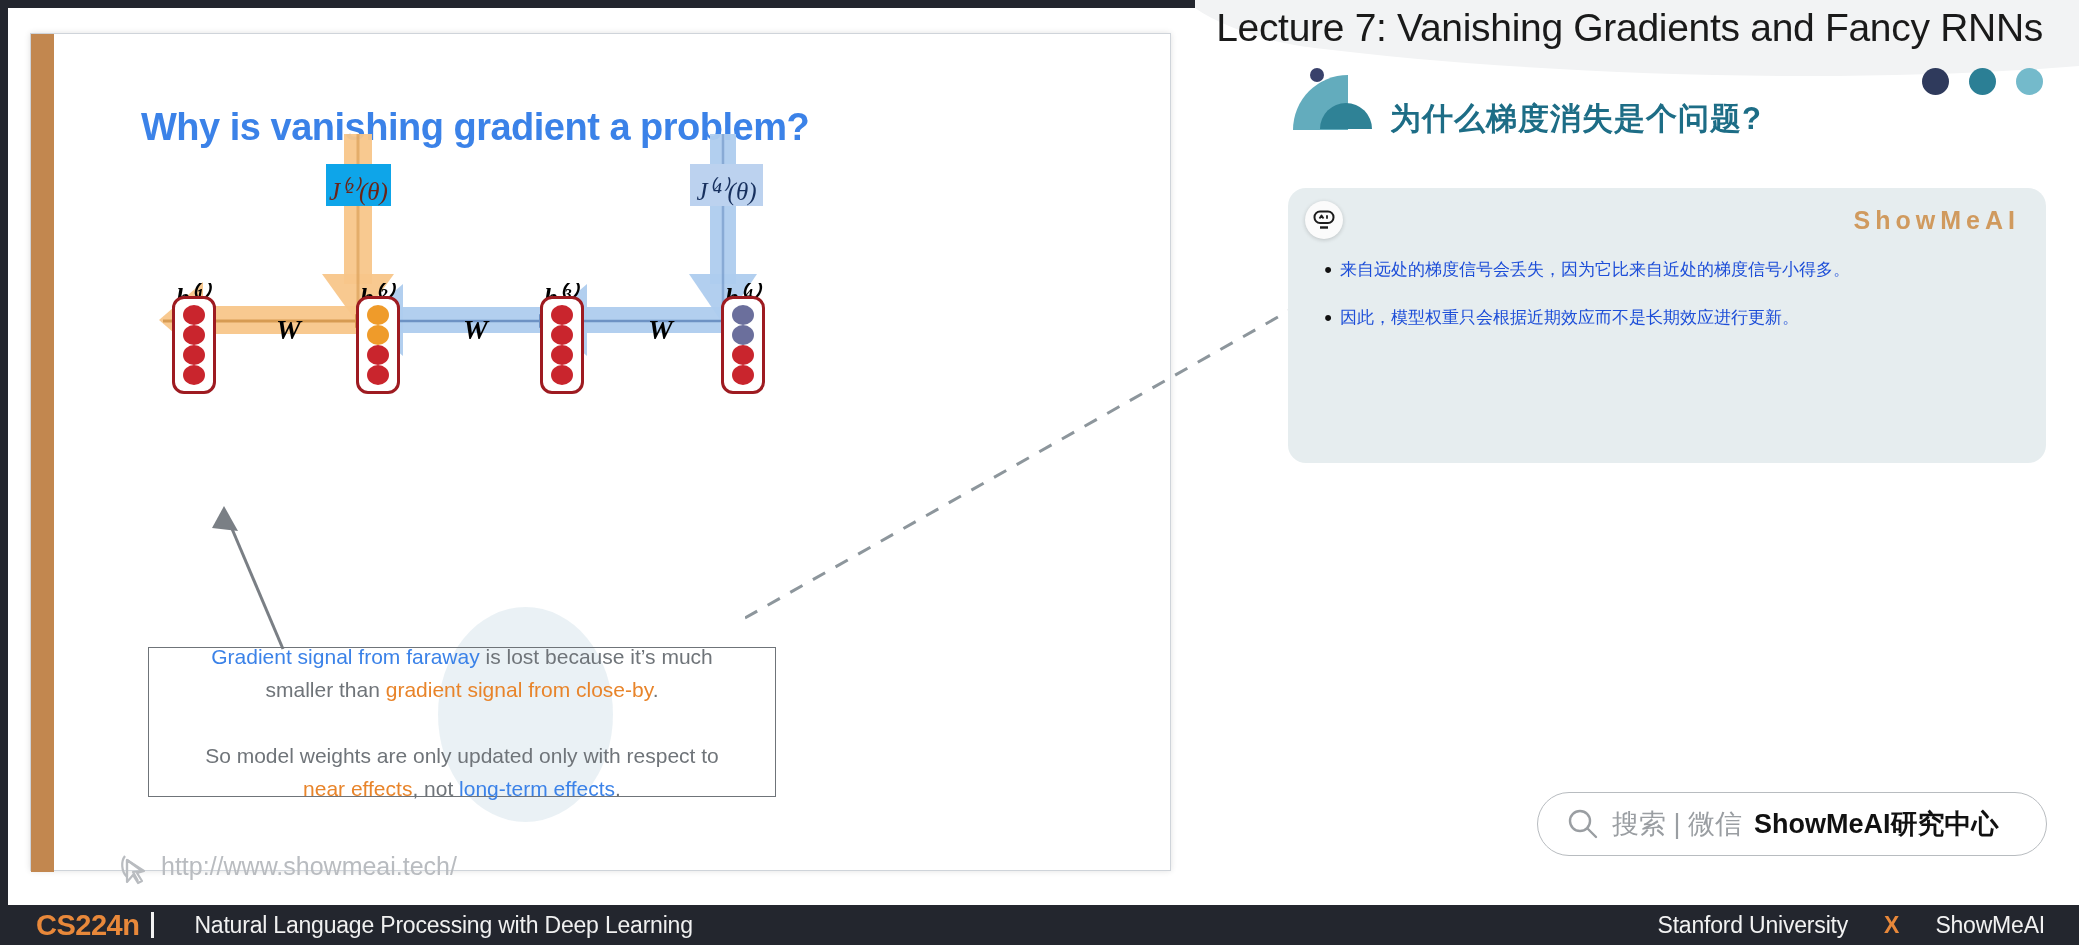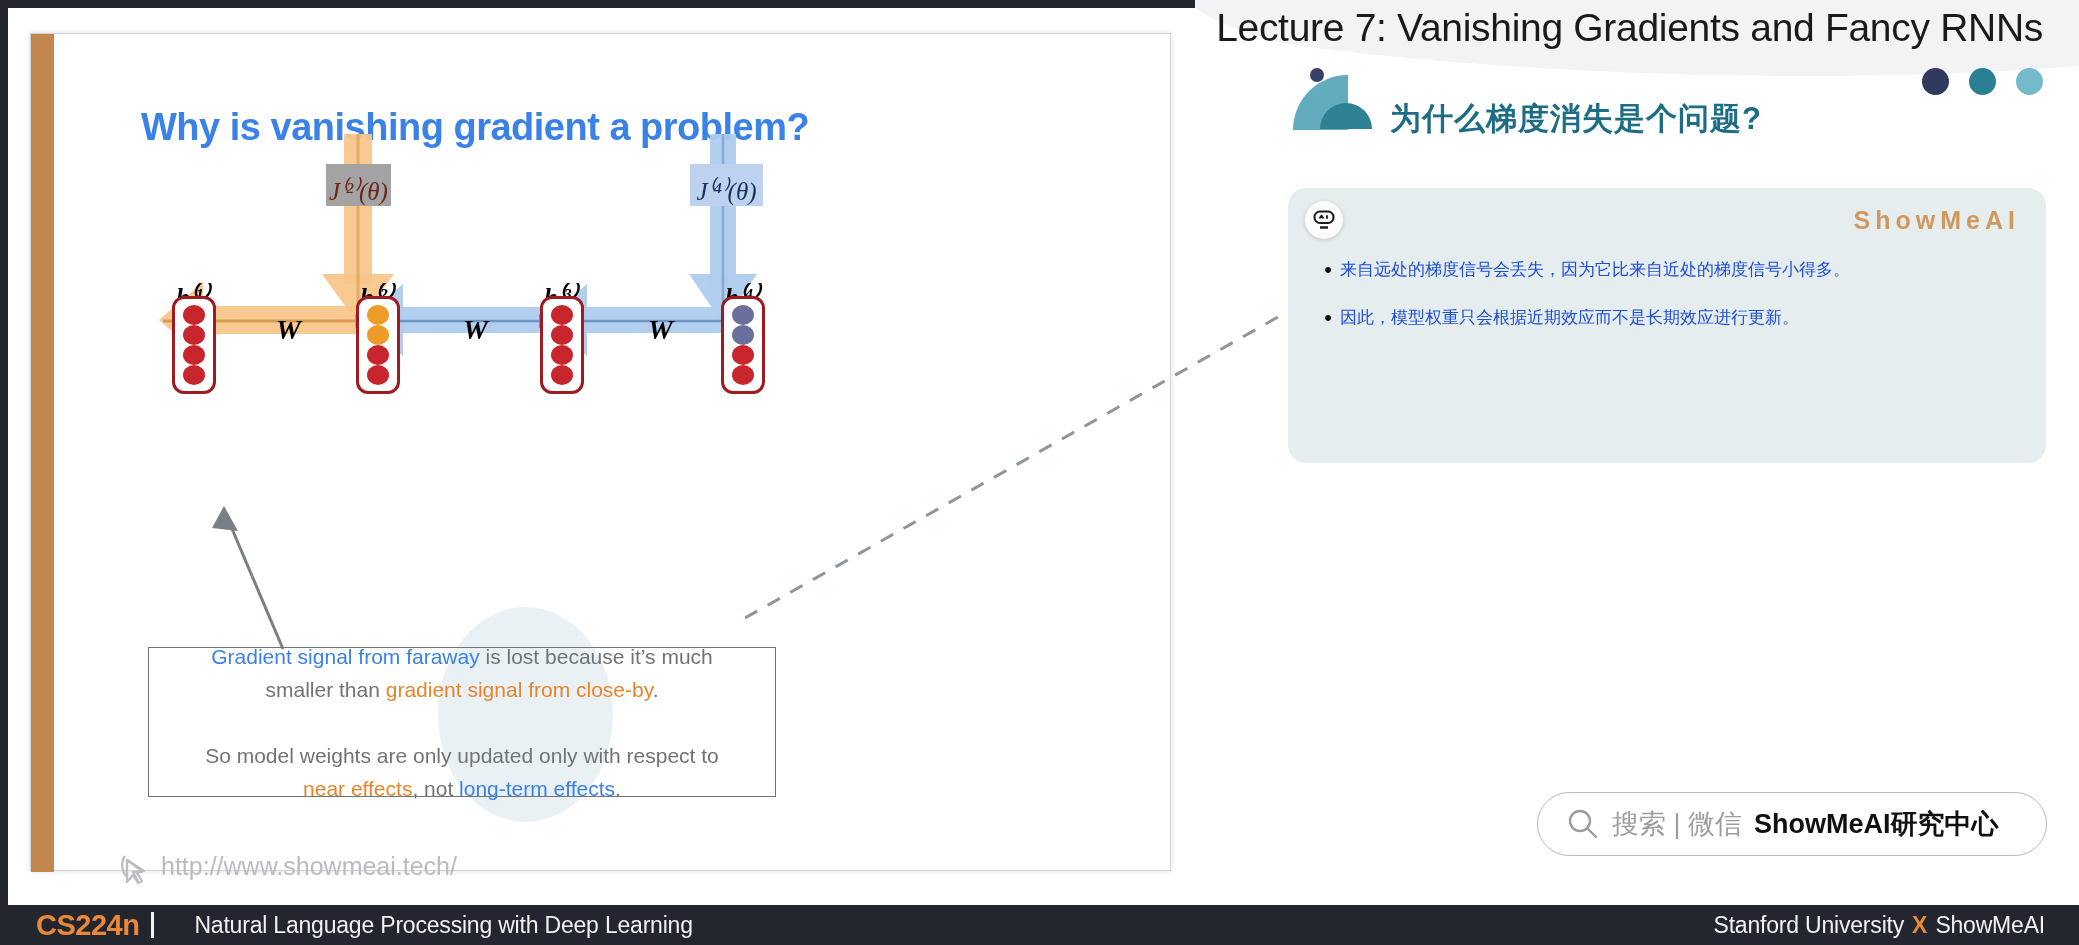--- a/index.html
+++ b/index.html
@@ -16,21 +16,21 @@
   .frame-left { position:absolute; left:0; top:0; width:8px; height:905px; background:#23262e; }
   .footer-bar { position:absolute; left:0; top:905px; width:2079px; height:40px; background:#23262e; }
 
   
   .footer-inner { position:absolute; left:0; top:905px; width:2079px; height:40px;
       display:flex; align-items:center; }
   .cs-code { font-size:29px; font-weight:bold; color:#e8883a; letter-spacing:-0.5px;
       margin-left:36px; font-family:"Liberation Sans", sans-serif; }
   .cs-divider { width:3px; height:26px; background:#f2f2f2; margin:0 12px; }
   .cs-sub { font-size:23px; color:#f0f0f0; font-family:"Liberation Sans", sans-serif; letter-spacing:-0.2px;margin-left:28px;}
-  .footer-right { position:absolute; right:34px; top:905px; height:40px; display:flex; align-items:center; }
+  .footer-right { position:absolute; right:34px; top:905px; height:40px; display:flex; align-items:center;gap:28px; }
   .footer-right .fr-t { font-size:23px; color:#f2f2f2; letter-spacing:-0.2px;}
   .footer-right .fr-x { font-size:23px; color:#e8883a; font-weight:bold; margin:0 8px; }
 
   
   .slide-card {
     position:absolute; left:30px; top:33px; width:1141px; height:838px;
     background:#ffffff; border:1px solid #cfd4da;
     box-shadow: 0 0 6px rgba(0,0,0,0.12);
   }
   .tan-bar { position:absolute; left:0px; top:0px; width:23px; height:838px; background:#c2874f; }
@@ -41,21 +41,21 @@
     font-family:"Liberation Sans", sans-serif; letter-spacing:-0.5px;
   }
 
   
   .diagram { position:absolute; left:0; top:0; width:1141px; height:838px; }
   .jbox {
     position:absolute; text-align:center; font-family:"Liberation Serif", serif;
     font-style:italic; font-size:25px; color:#6b2416;
     padding-top:9px;
   }
-  .jbox.orange { background:#a3a3a3; }
+  .jbox.orange { background:#0ea5e9; }
   .jbox.blue   { background:#bcd2ef; color:#17305e; }
 
   .hlabel {
     position:absolute; font-family:"Liberation Serif", serif; font-weight:bold;
     font-style:italic; font-size:25px; color:#000;
   }
   .wlabel {
     position:absolute; font-family:"Liberation Serif", serif; font-weight:bold;
     font-style:italic; font-size:28px; color:#000;
   }

